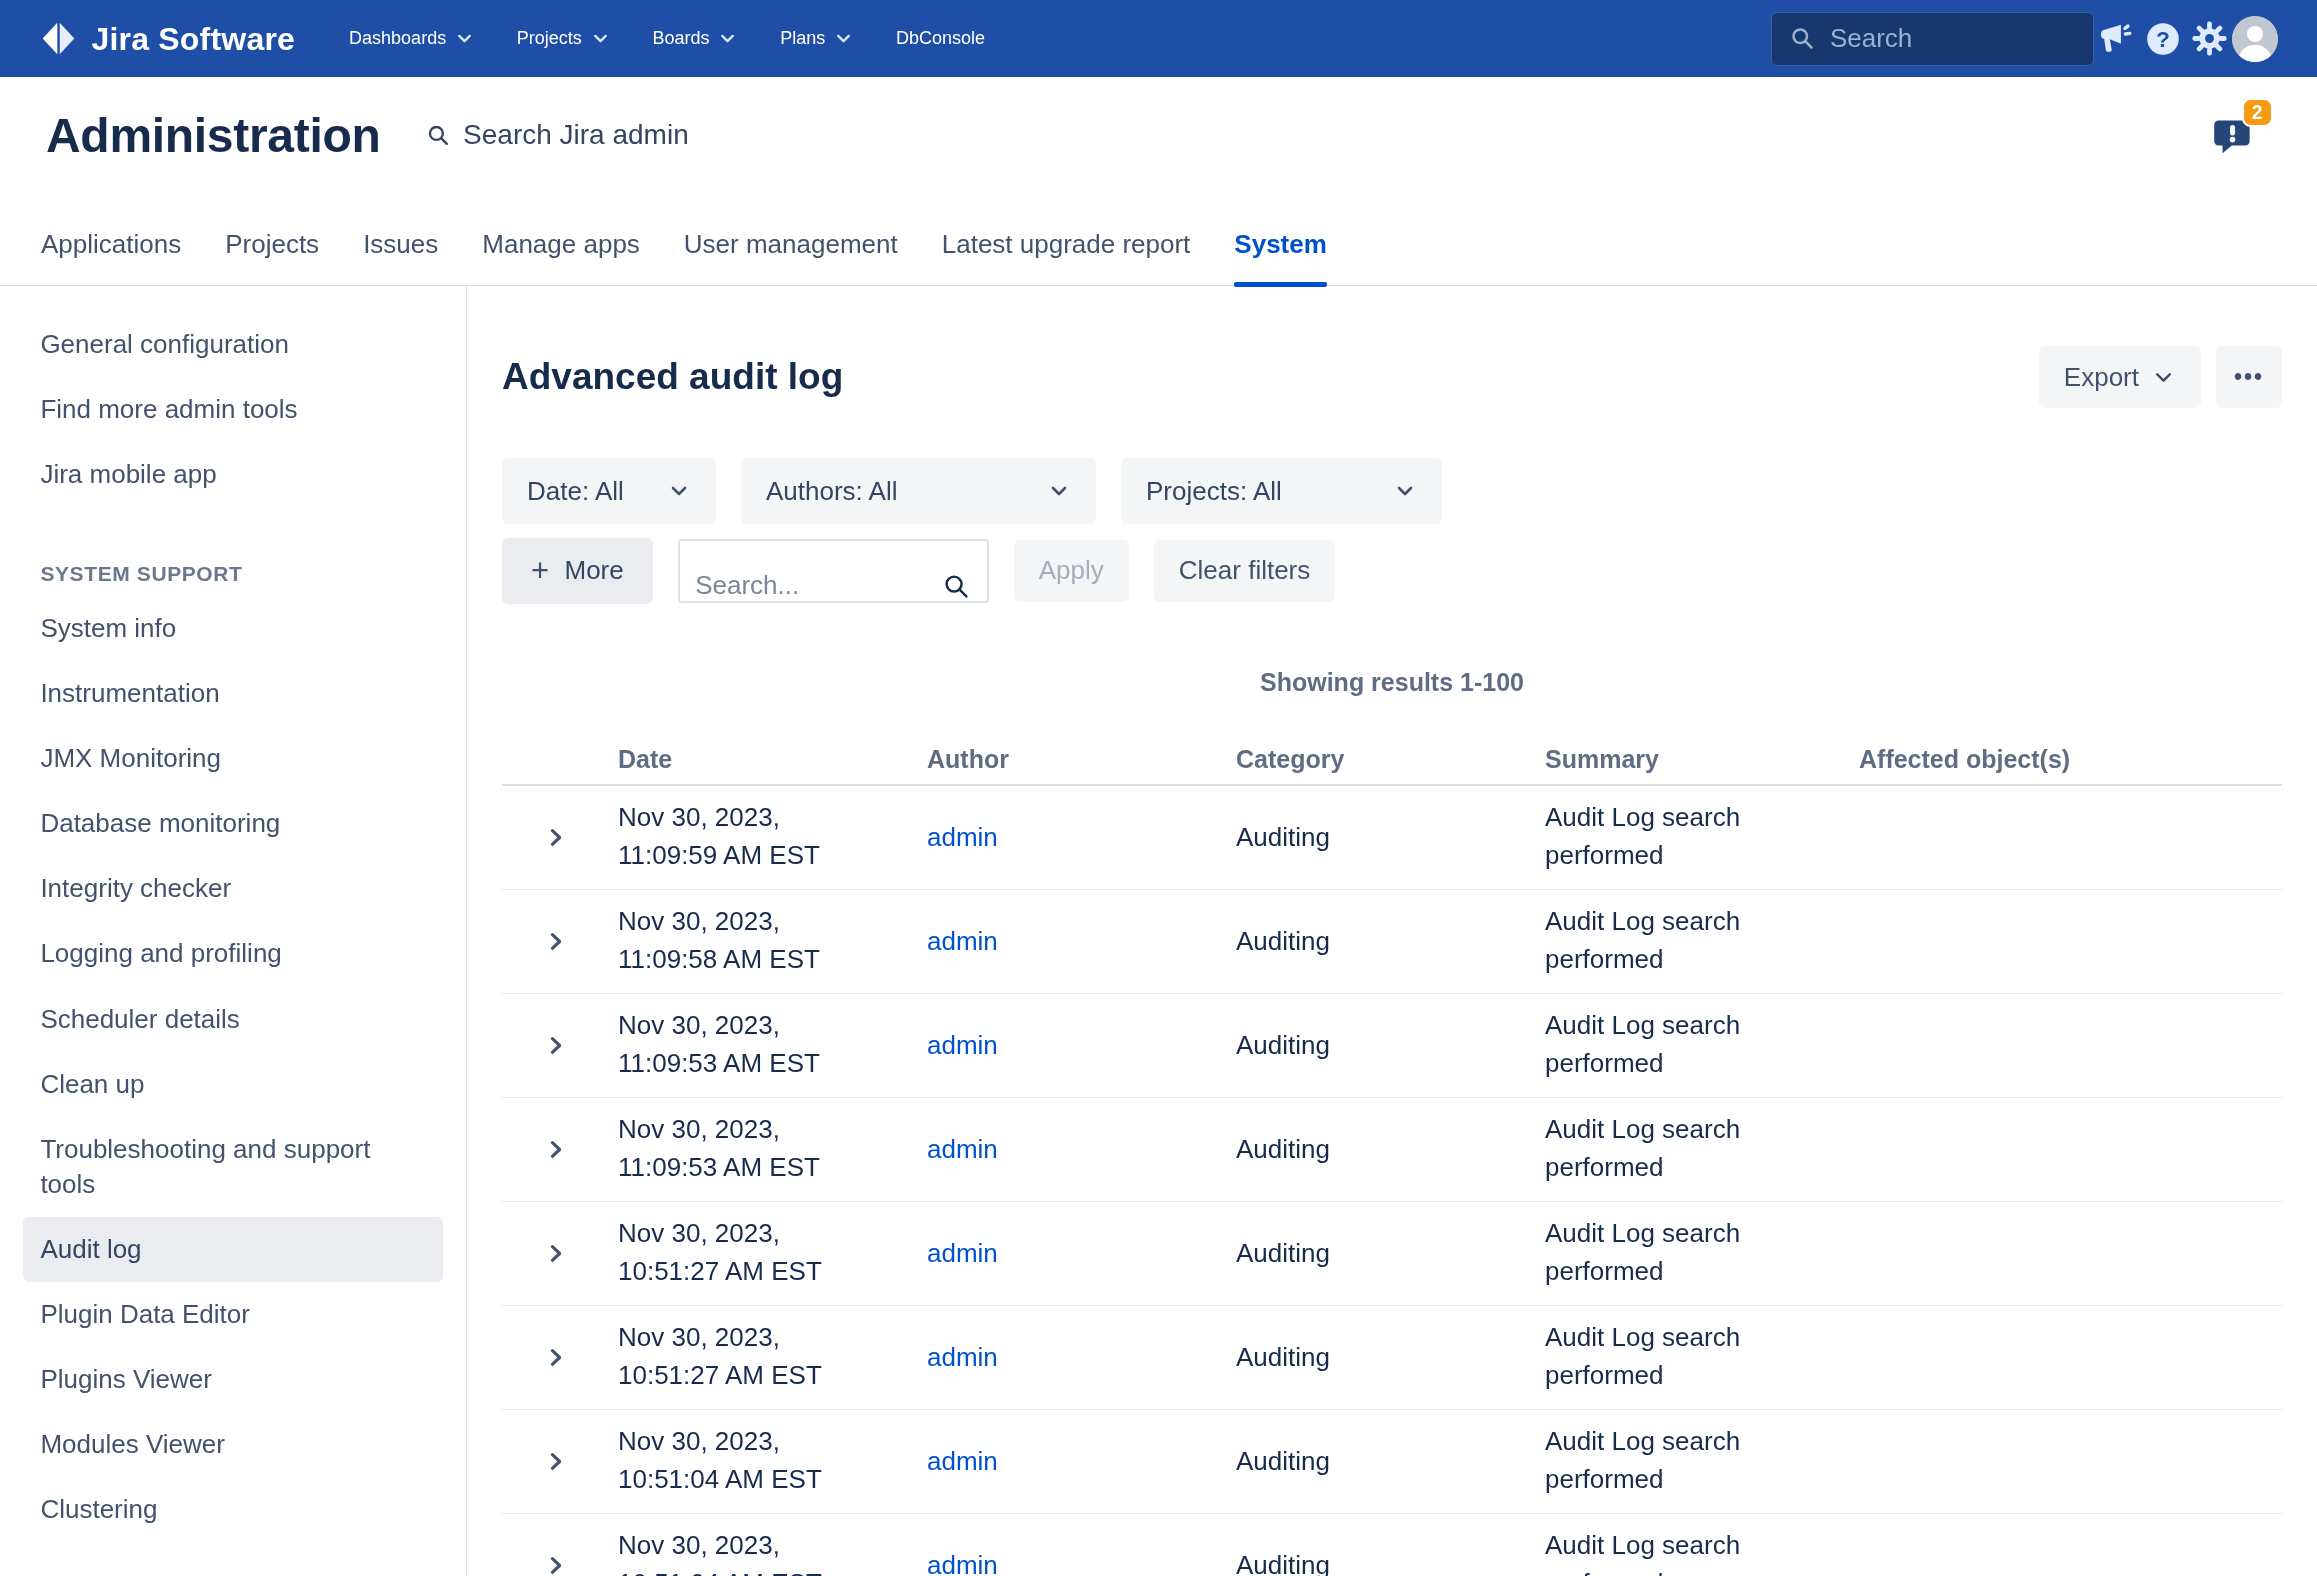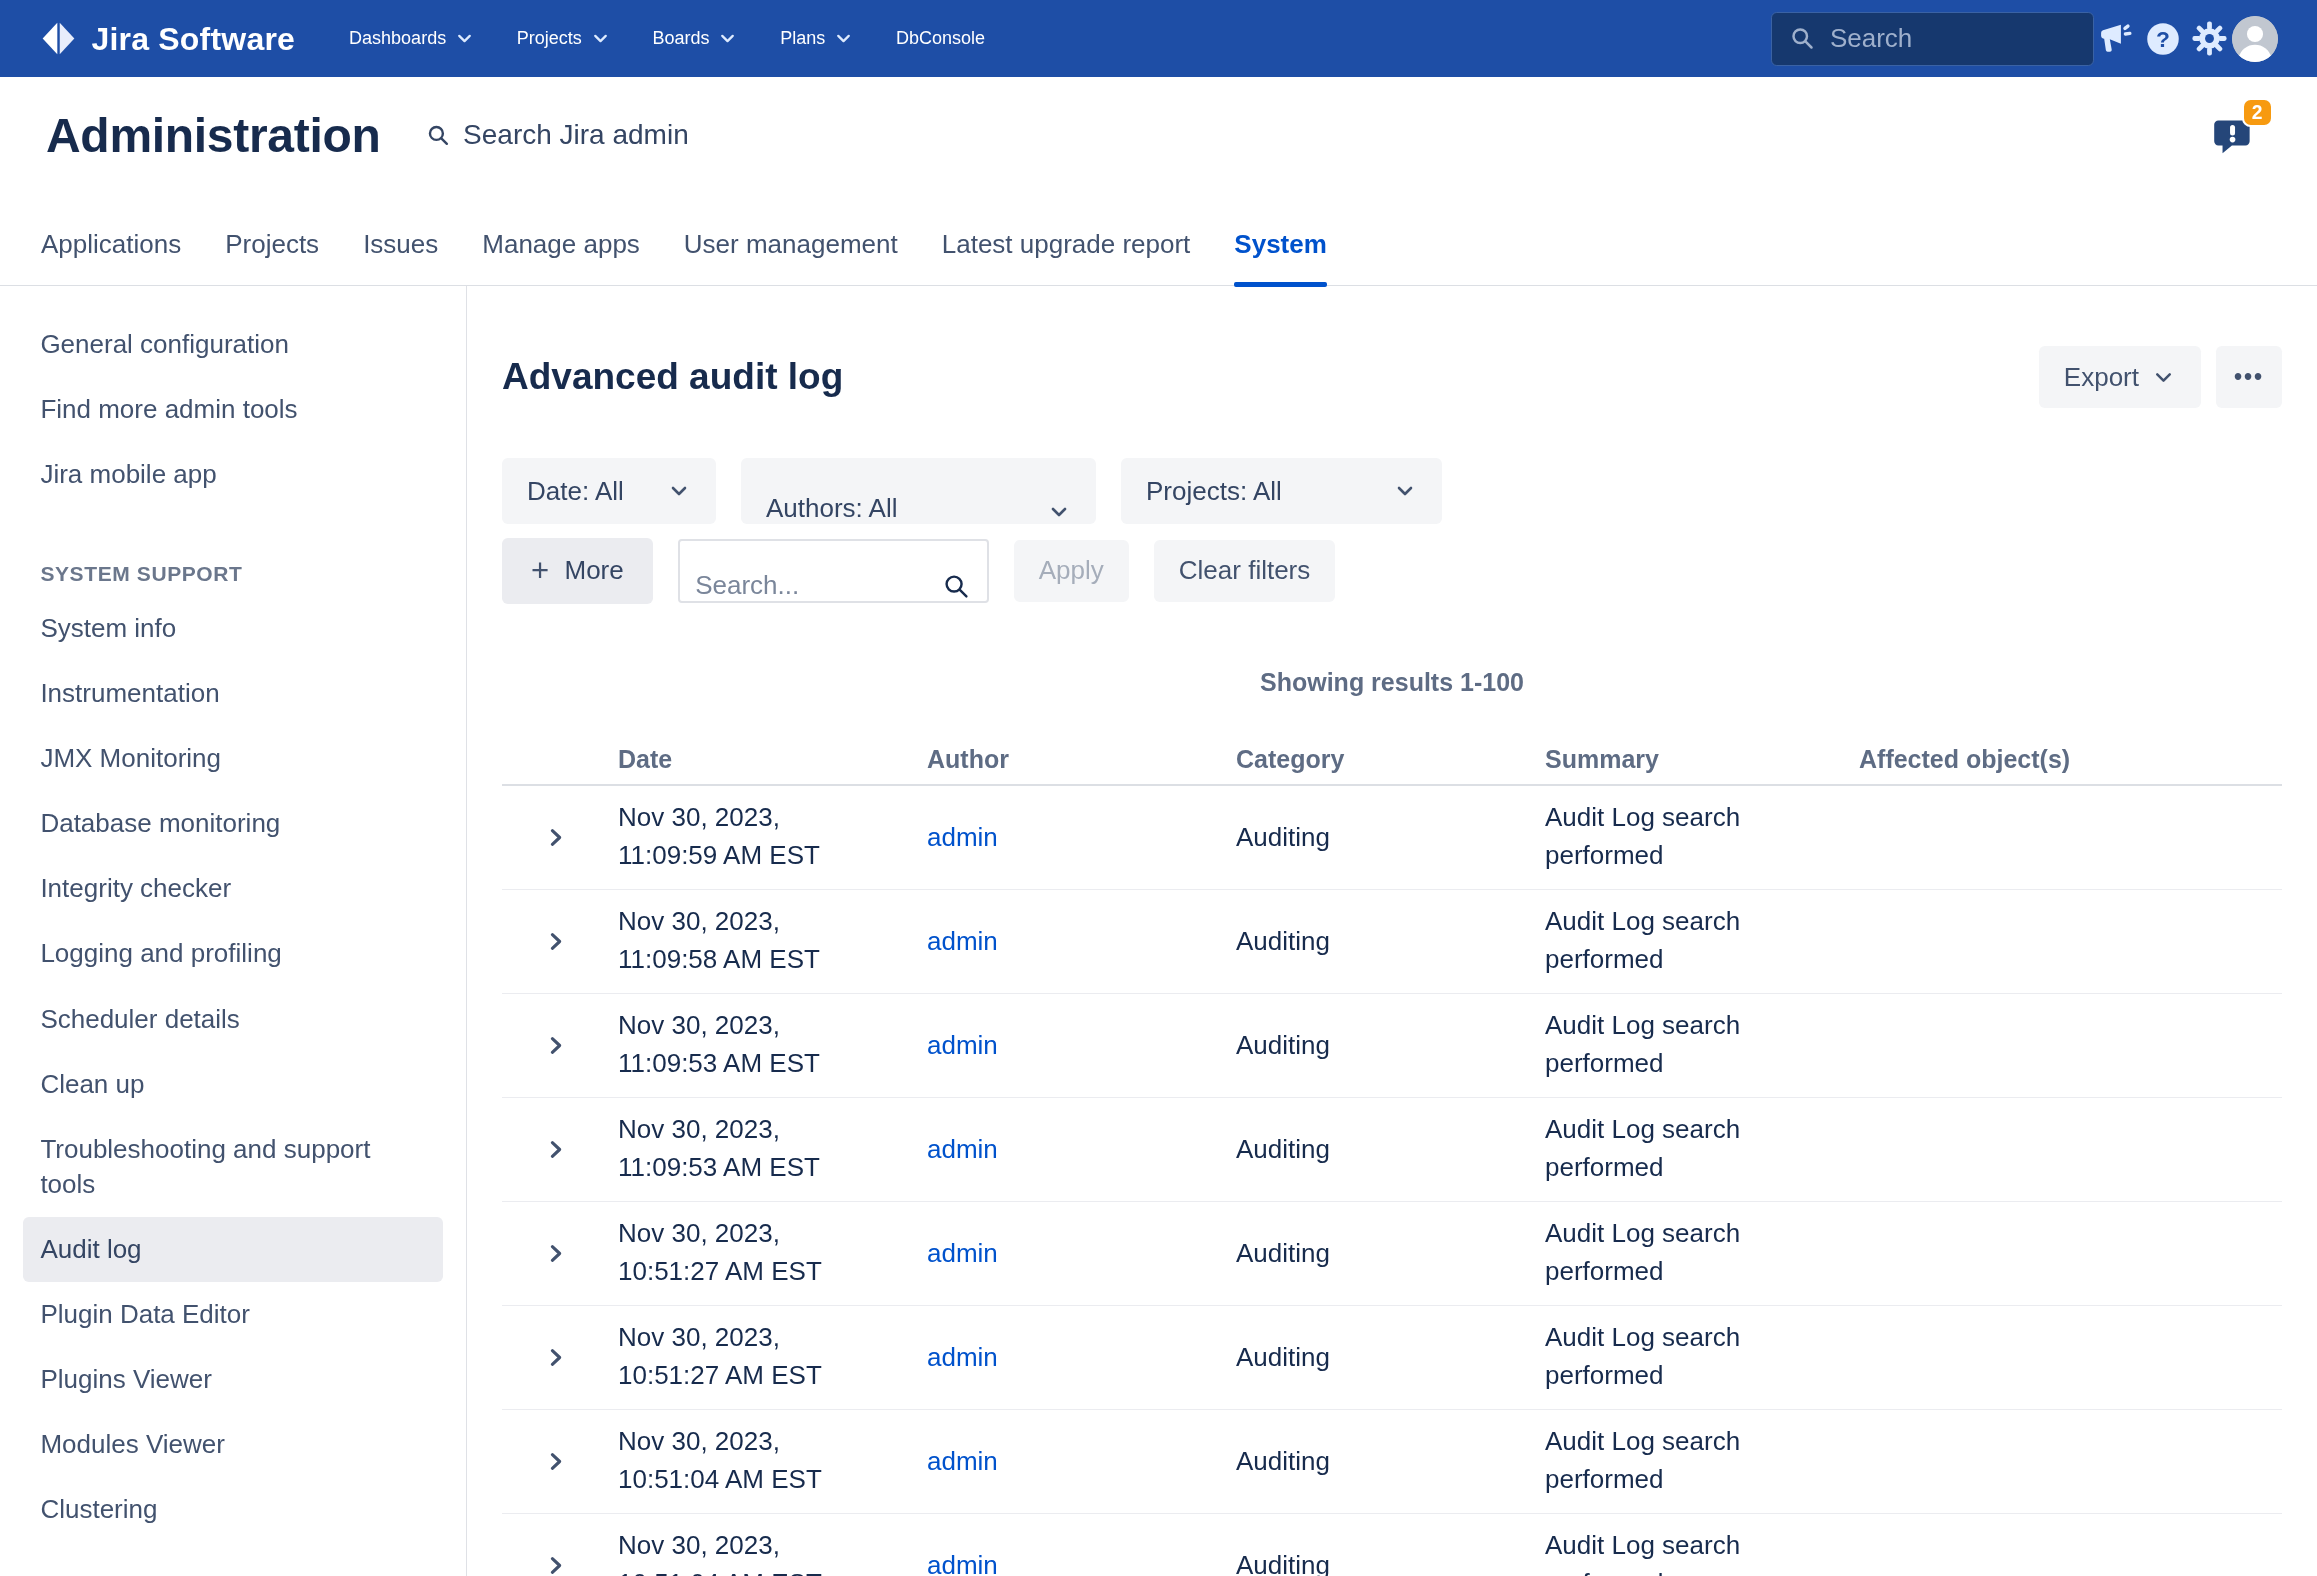--- a/index.html
+++ b/index.html
@@ -72,21 +72,21 @@
   .btn-more-dots { width:66px; padding:0; font-size:23px; letter-spacing:1.9px;
     font-weight:700; }
 
   
   .filter-row1 { margin-top:50px; display:flex; gap:25px; }
   .filter-row2 { margin-top:13.5px; display:flex; gap:25px; align-items:center; }
   .f-btn { display:inline-flex; align-items:center; gap:17.4px; background:#F4F5F7;
     border-radius:5.8px; height:66px; padding:0 25px; font-size:26px; color:#344563;
     cursor:pointer; }
   .f-btn .spacer { flex:1; }
-  .f-authors { width:355px;align-items:flex-end; } .f-projects { width:321px; }
+  .f-authors { width:355px; } .f-projects { width:321px; }
   .f-more { background:#EBECF0; padding:0 29px; gap:15.4px; }
   .f-plus { font-size:31px; font-weight:400; color:#42526E; line-height:1; }
   .f-search { width:311px; height:64px; background:#fff; border:2.9px solid #DFE1E6;
     border-radius:3.9px; display:flex; align-items:flex-end; padding:0 15.4px; gap:9.7px; }
   .f-search input { border:none; outline:none; font-size:26px; color:#172B4D; width:100%;
     font-family:"Liberation Sans", sans-serif; }
   .f-search input::placeholder { color:#7A869A; }
   .f-search svg { color:#172B4D; flex:none; }
   .btn-apply { color:#A5ADBA; cursor:default; }
 

